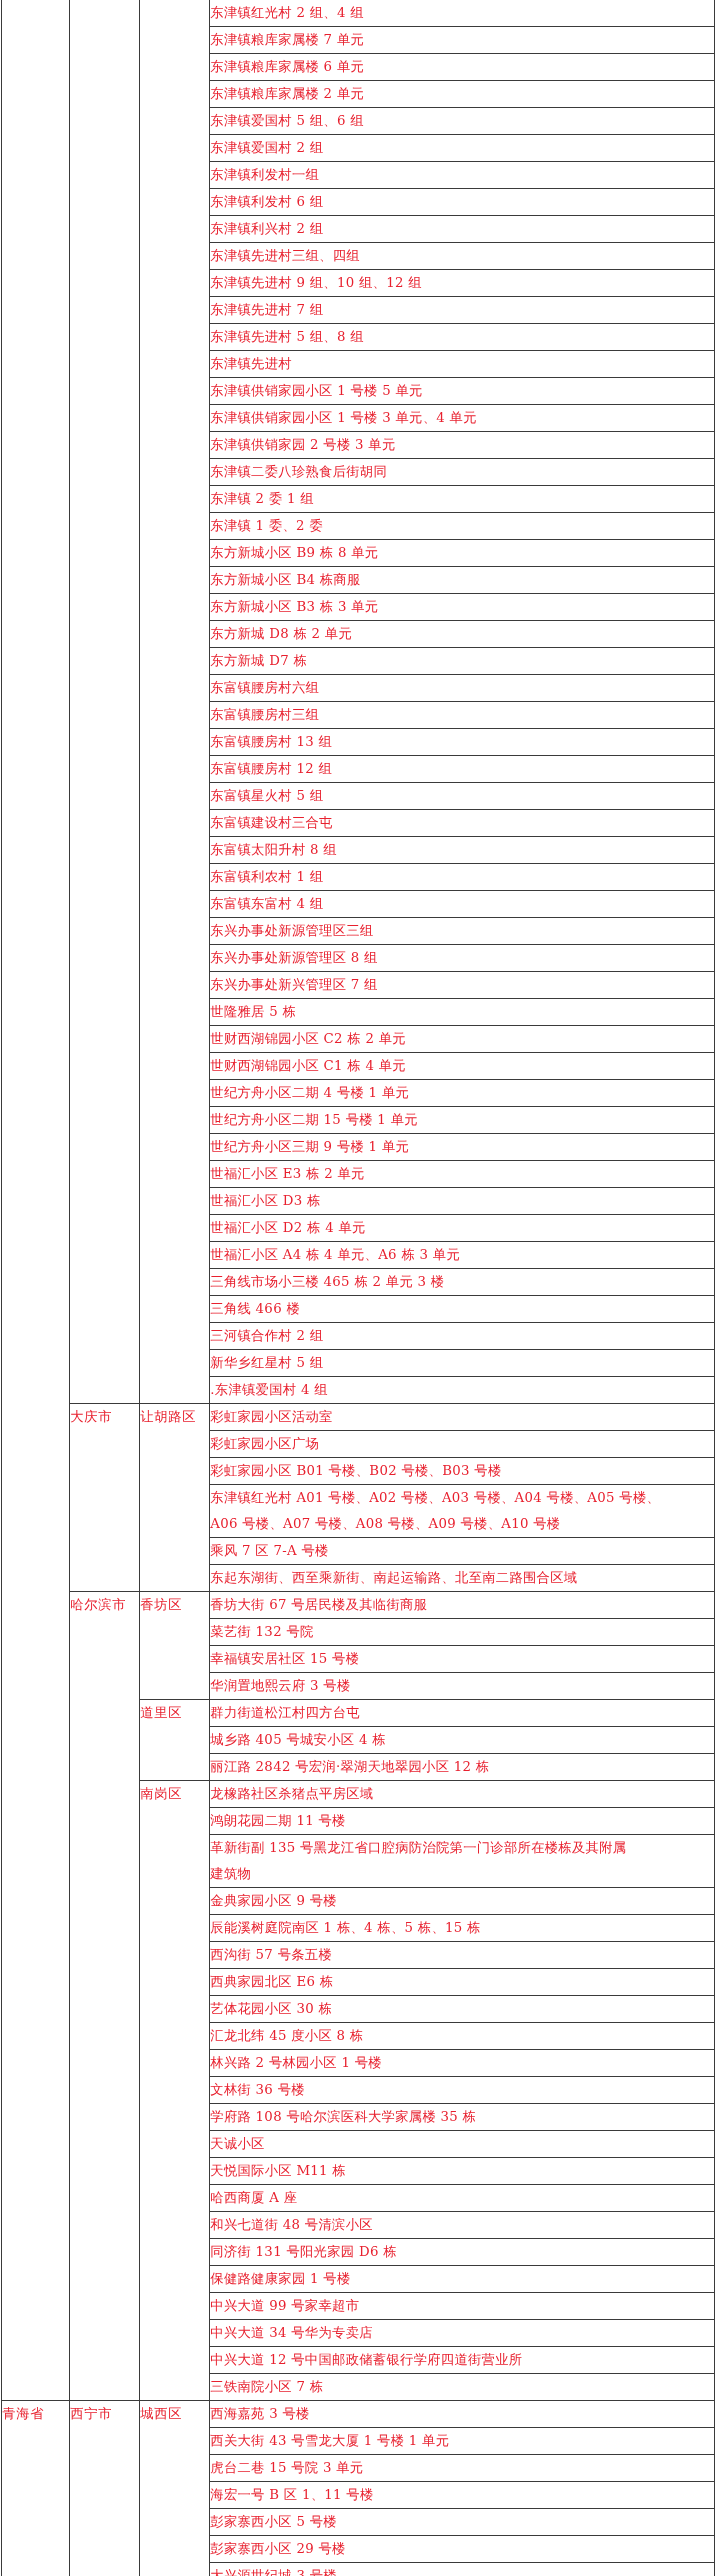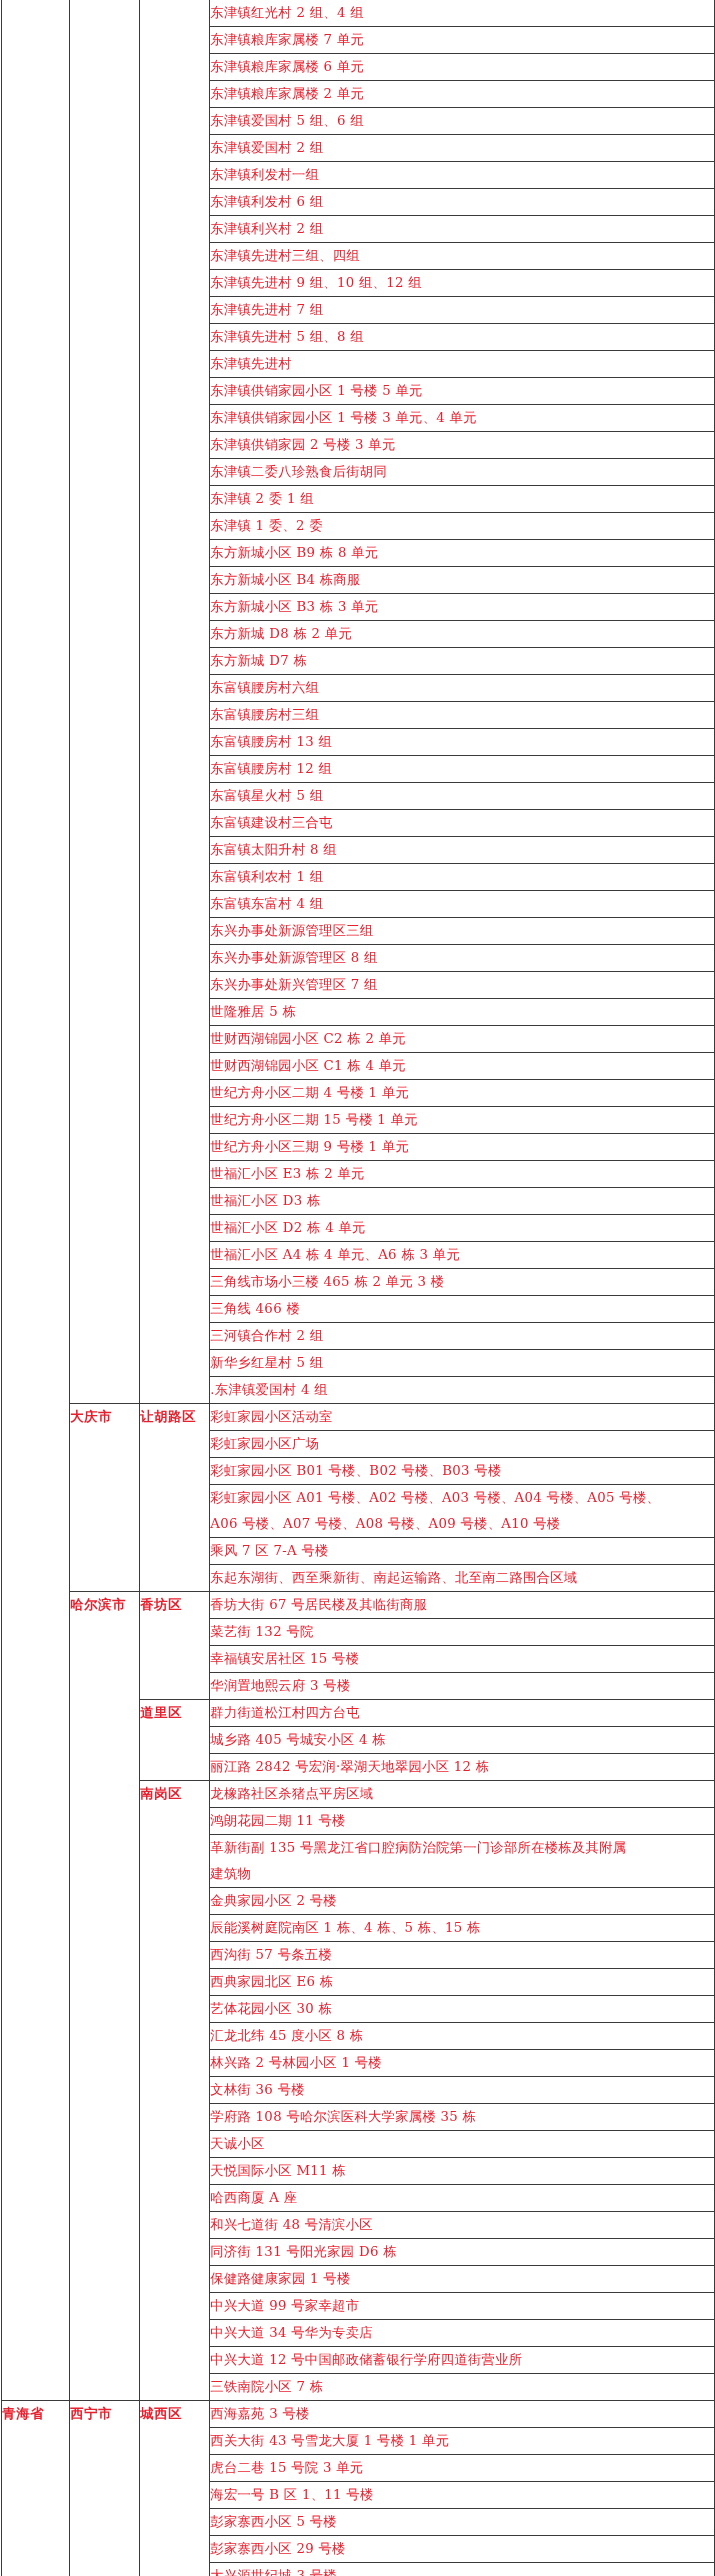--- a/index.html
+++ b/index.html
@@ -16,21 +16,21 @@
     border: 1px solid #3a3a3a;
     vertical-align: top;
     padding: 0;
     font-size: 13.3px;
     line-height: 26px;
   }
   col.c1 { width: 68px; }
   col.c2 { width: 70px; }
   col.c3 { width: 70px; }
   col.c4 { width: 505px; }
-  td.region { padding: 0 2.7px 0 9.3px; letter-spacing: 0.7px; word-break: break-all; font-weight: bold; }
+  td.region { padding: 0 2.7px 0 9.3px; letter-spacing: 0.7px; word-break: break-all; }
   td.addr { padding: 0 6.6px 0 10px; height: 26px; letter-spacing: 0.3px; }
   td.addr.double { height: 52px; }
   td.addr span { display: block; }
 </style>
 </head>
 <body>
 
 <table class="risk-table">
   <colgroup>
     <col class="c1">
@@ -204,21 +204,21 @@
         <td class="addr">彩虹家园小区活动室</td>
       </tr>
       <tr>
         <td class="addr">彩虹家园小区广场</td>
       </tr>
       <tr>
         <td class="addr">彩虹家园小区 B01 号楼、B02 号楼、B03 号楼</td>
       </tr>
       <tr>
         <td class="addr double">
-          <span>彩虹家园小区 A01 号楼、A02 号楼、A03 号楼、A04 号楼、A05 号楼、</span>
+          <span>东津镇红光村 A01 号楼、A02 号楼、A03 号楼、A04 号楼、A05 号楼、</span>
           <span>A06 号楼、A07 号楼、A08 号楼、A09 号楼、A10 号楼</span>
         </td>
       </tr>
       <tr>
         <td class="addr">乘风 7 区 7-A 号楼</td>
       </tr>
       <tr>
         <td class="addr">东起东湖街、西至乘新街、南起运输路、北至南二路围合区域</td>
       </tr>
       <tr>
@@ -252,21 +252,21 @@
       <tr>
         <td class="addr">鸿朗花园二期 11 号楼</td>
       </tr>
       <tr>
         <td class="addr double">
           <span>革新街副 135 号黑龙江省口腔病防治院第一门诊部所在楼栋及其附属</span>
           <span>建筑物</span>
         </td>
       </tr>
       <tr>
-        <td class="addr">金典家园小区 2 号楼</td>
+        <td class="addr">金典家园小区 9 号楼</td>
       </tr>
       <tr>
         <td class="addr">辰能溪树庭院南区 1 栋、4 栋、5 栋、15 栋</td>
       </tr>
       <tr>
         <td class="addr">西沟街 57 号条五楼</td>
       </tr>
       <tr>
         <td class="addr">西典家园北区 E6 栋</td>
       </tr>

